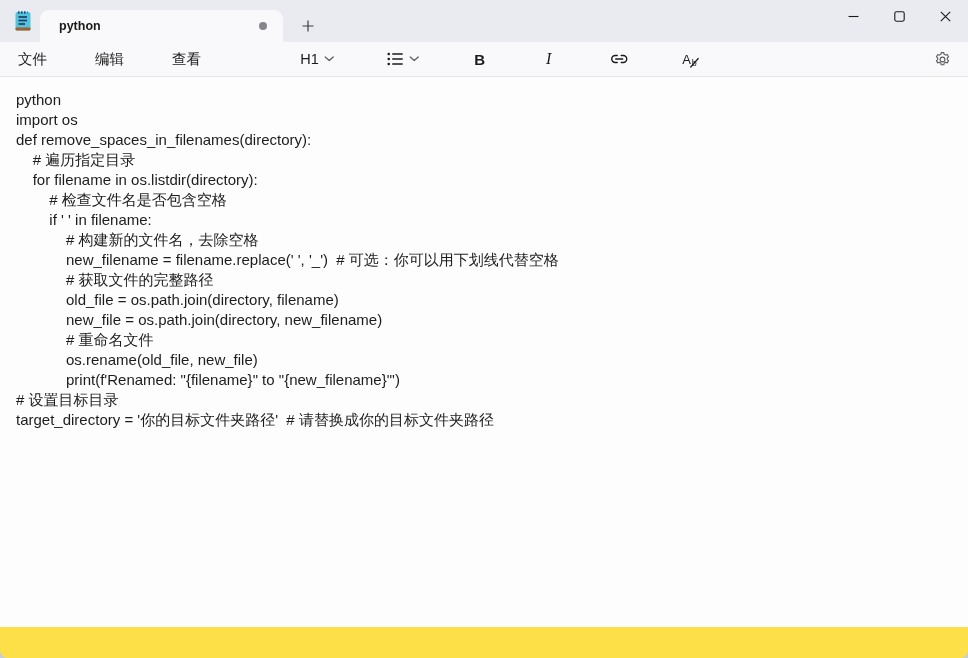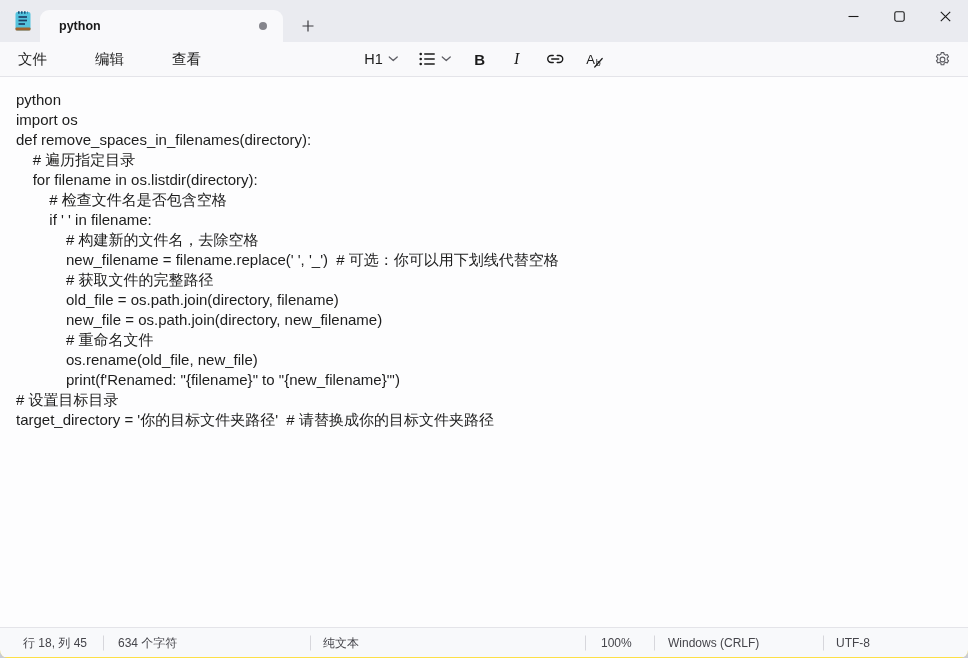--- a/index.html
+++ b/index.html
@@ -114,20 +114,21 @@
     align-items: center;
     gap: 8px;
   }
   .tool-btn {
     display: flex;
     align-items: center;
     gap: 5px;
     padding: 4px 6px;
     border-radius: 4px;
     color: #1b1b1b;
+    margin-left: 32px;
   }
   .tool-heading-label { font-size: 14.5px; }
   .tool-bold { font-size: 15px; font-weight: 700; width: 18px; text-align: center; }
   .tool-italic { font-family: "Liberation Serif", serif; font-style: italic; font-size: 16px; width: 16px; text-align: center; }
   .gear-btn {
     position: absolute;
     right: 12px;
     top: 50%;
     transform: translateY(-50%);
     width: 28px;
@@ -304,27 +305,14 @@
             # 获取文件的完整路径
             old_file = os.path.join(directory, filename)
             new_file = os.path.join(directory, new_filename)
             # 重命名文件
             os.rename(old_file, new_file)
             print(f'Renamed: "{filename}" to "{new_filename}"')
 # 设置目标目录
 target_directory = '你的目标文件夹路径'  # 请替换成你的目标文件夹路径</pre>
   </div>
 
-  <div class="statusbar">
-    <span class="sb-item" style="left:23px">行 18, 列 45</span>
-    <span class="sb-div" style="left:103px"></span>
-    <span class="sb-item" style="left:118px">634 个字符</span>
-    <span class="sb-div" style="left:310px"></span>
-    <span class="sb-item" style="left:323px">纯文本</span>
-    <span class="sb-div" style="left:585px"></span>
-    <span class="sb-item" style="left:601px">100%</span>
-    <span class="sb-div" style="left:654px"></span>
-    <span class="sb-item" style="left:668px">Windows (CRLF)</span>
-    <span class="sb-div" style="left:823px"></span>
-    <span class="sb-item" style="left:836px">UTF-8</span>
-  </div>
 
 </div>
 
 </body></html>

